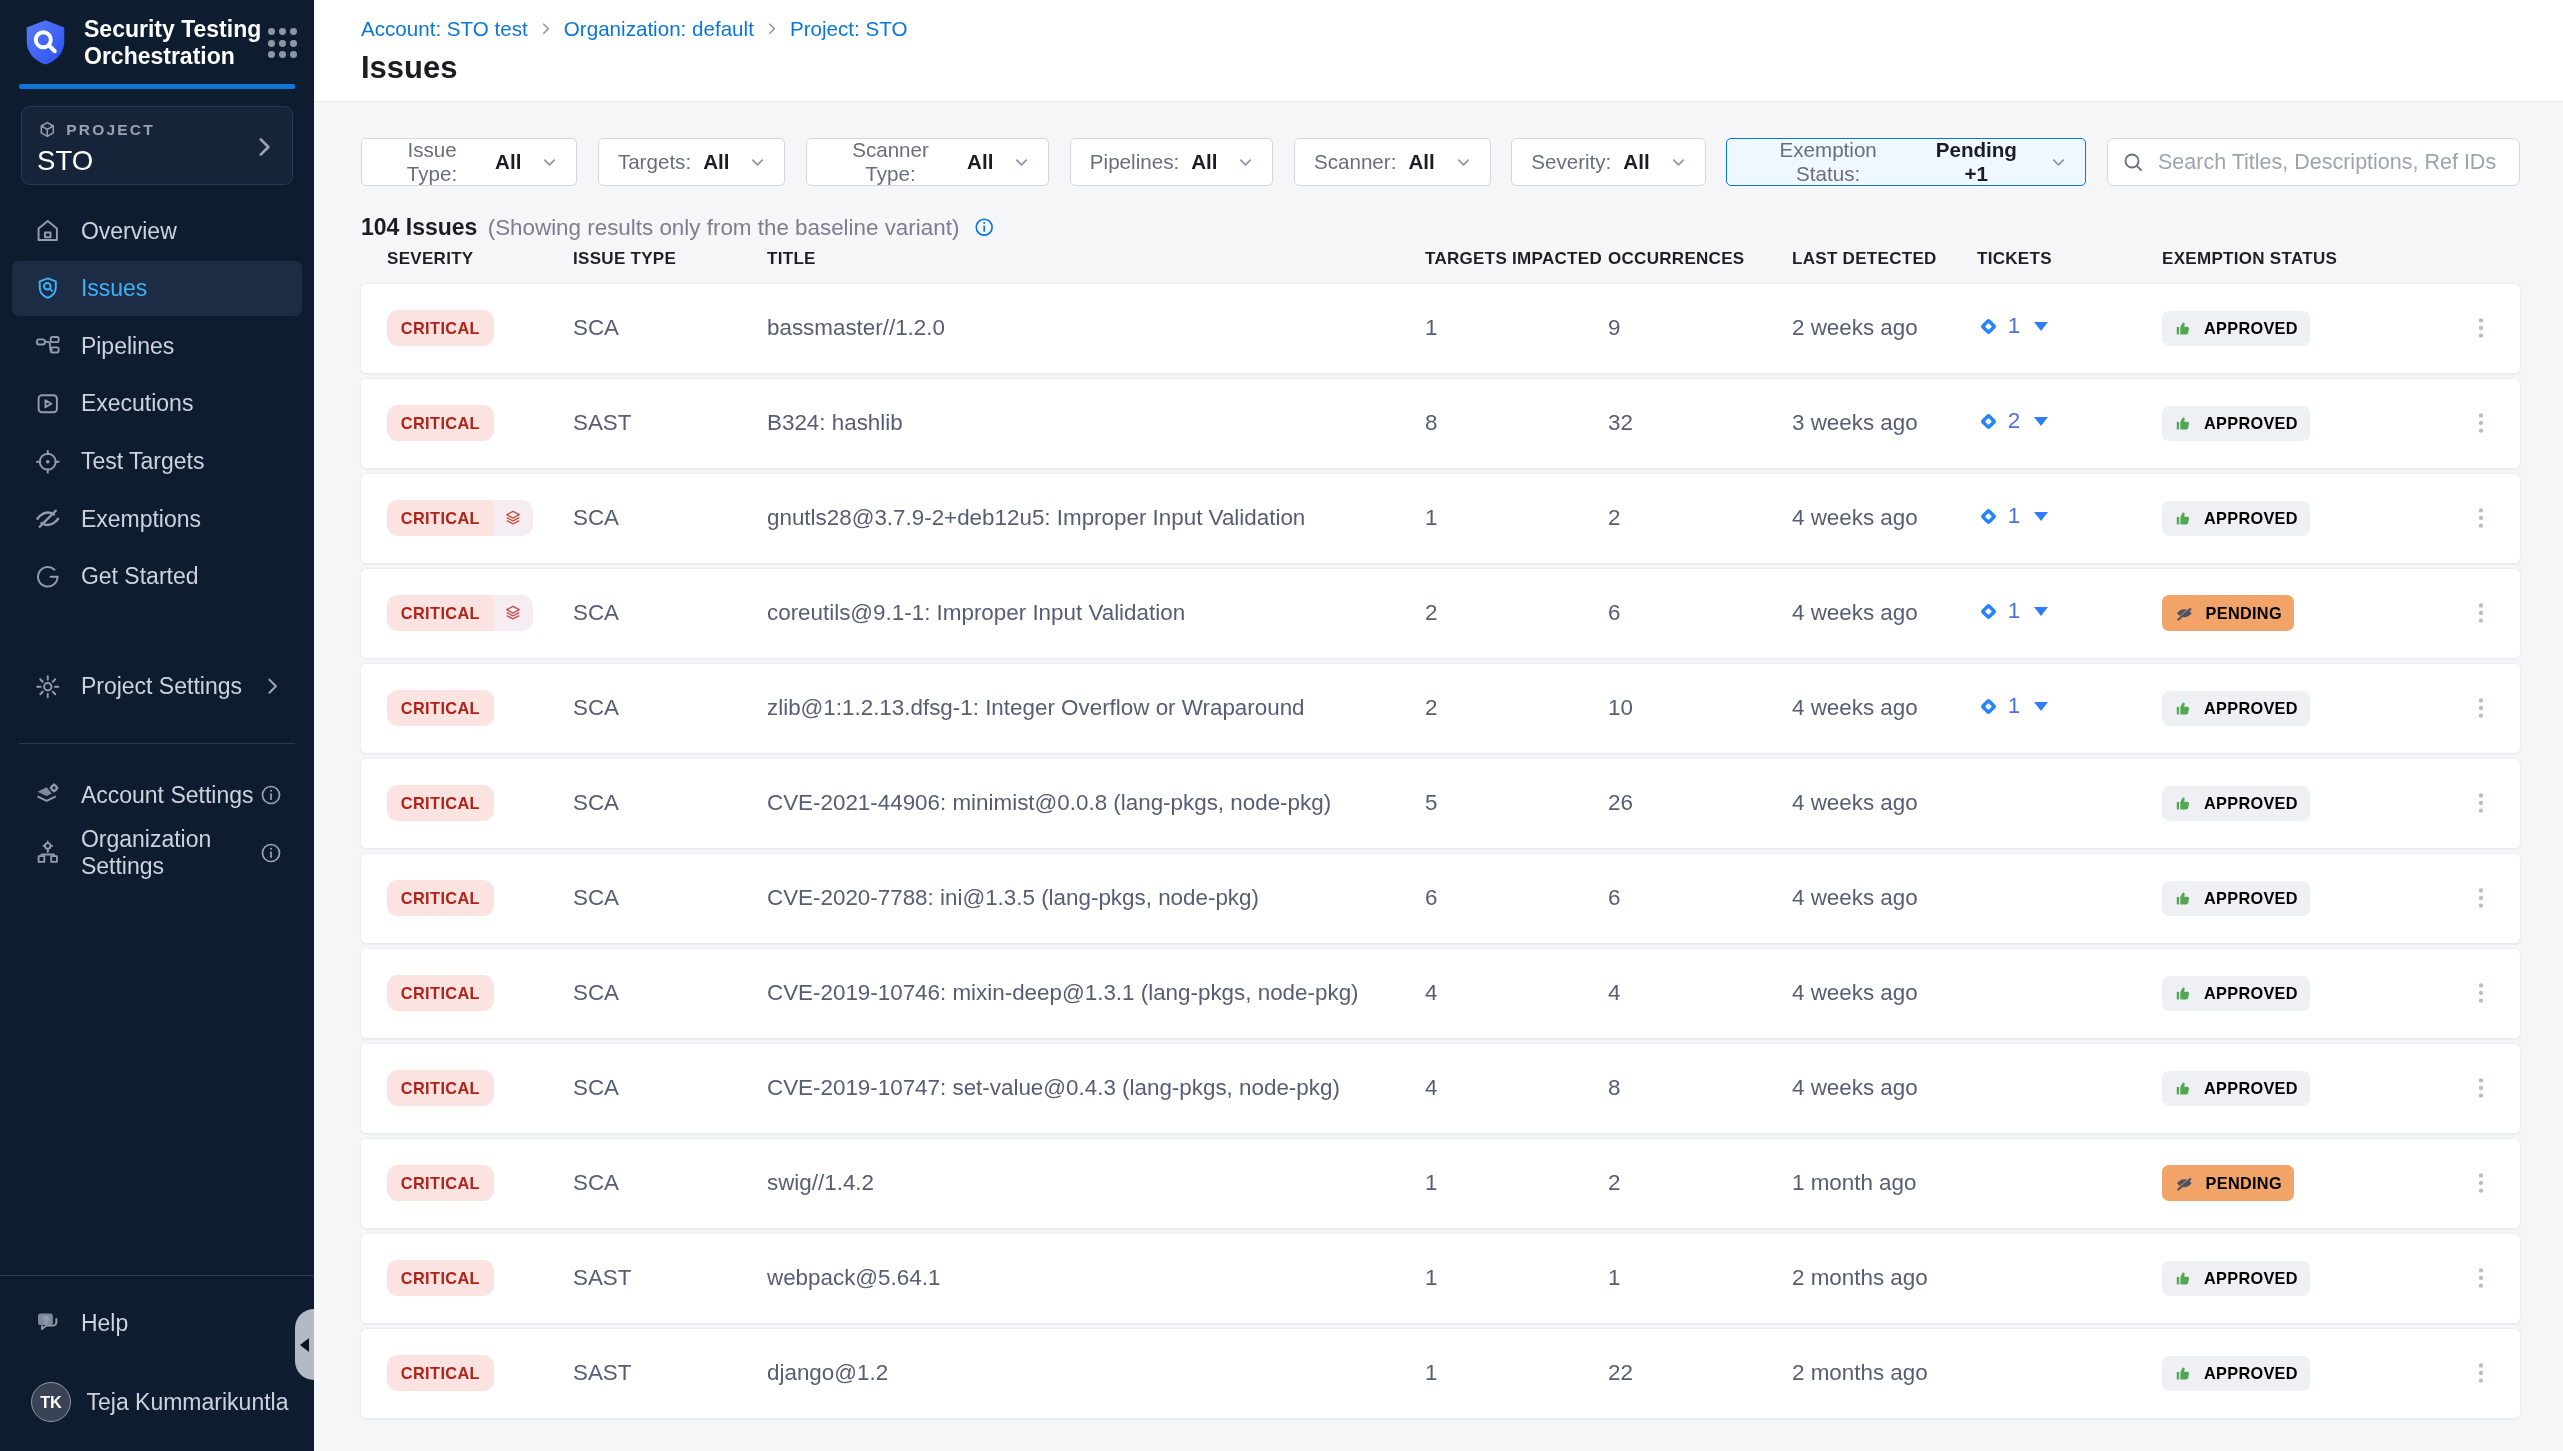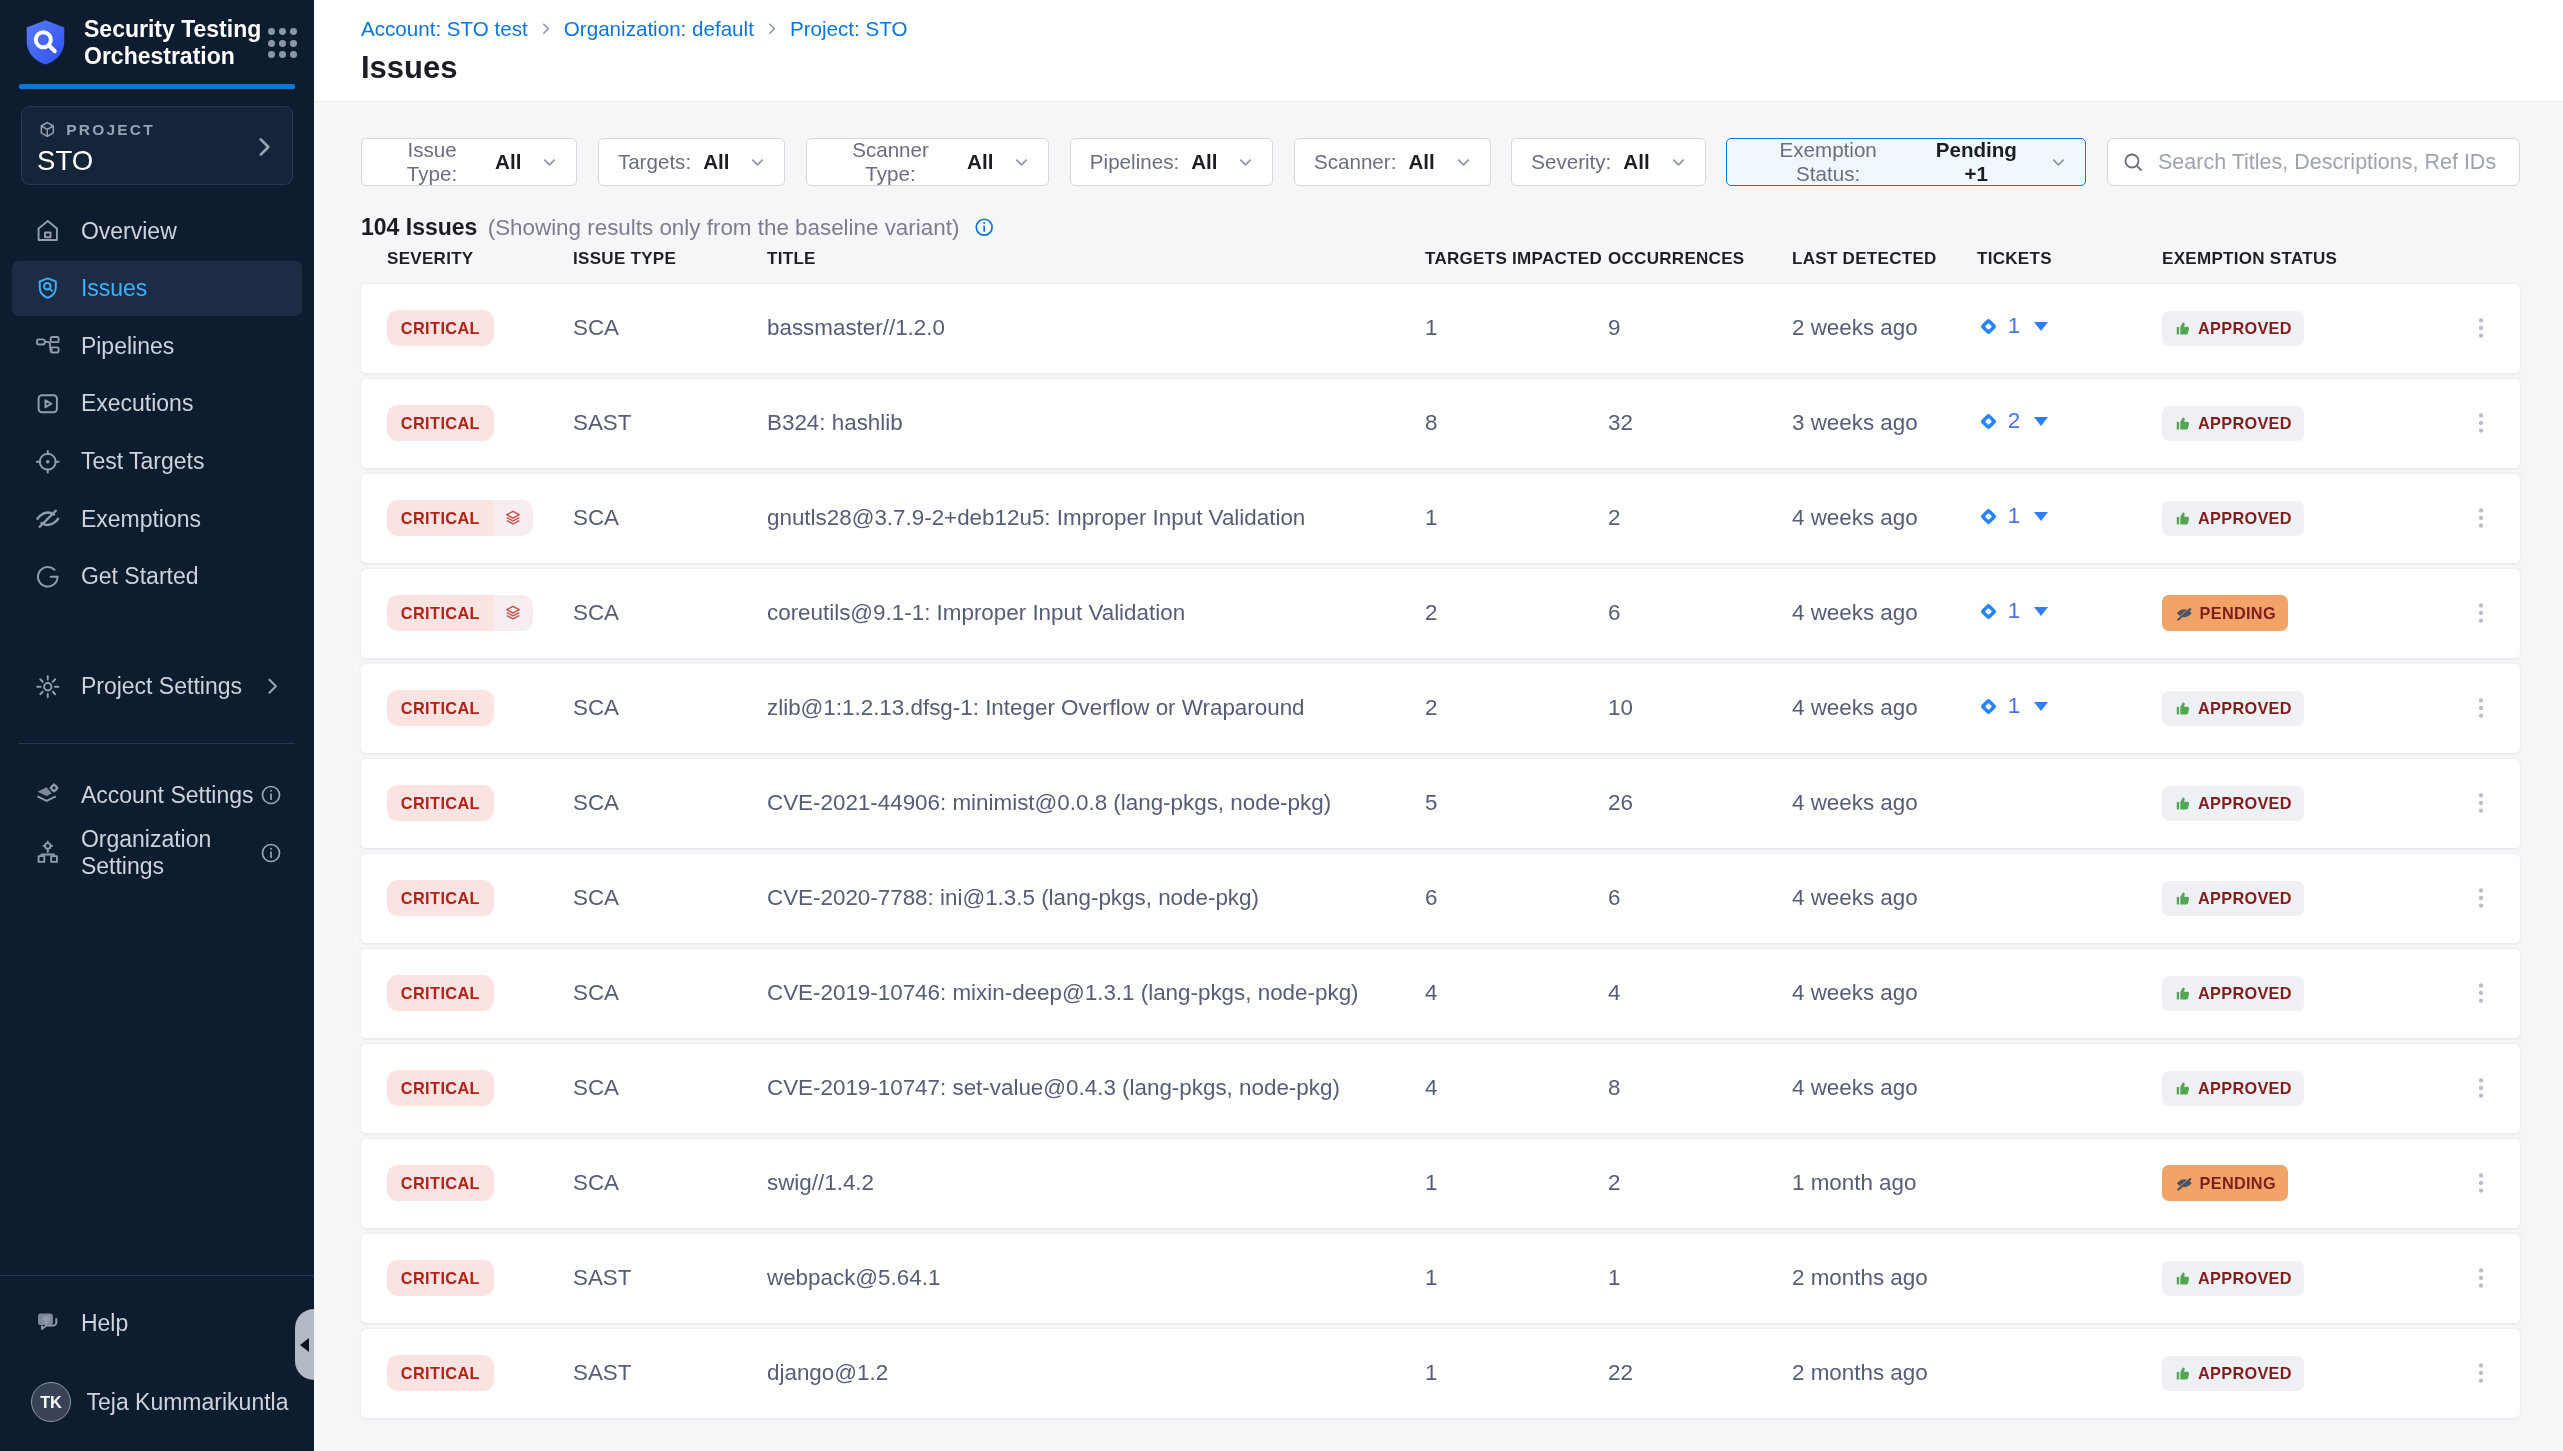--- a/index.html
+++ b/index.html
@@ -71,21 +71,21 @@
   .cell { font-size:22.4px; color:#565d74; }
 
   .sev-badge { display:inline-flex; border-radius:11px; overflow:hidden; }
   .sev-main { background:#fae3e0; color:#b02318; font-size:16.3px; font-weight:bold; letter-spacing:0.4px; padding:8.6px 13.8px; }
   .sev-variants { background:#f6edf2; color:#c2544a; display:flex; align-items:center; padding:0 9.5px; }
 
   .ticket-link { display:inline-flex; align-items:center; gap:7.7px; cursor:pointer; }
   .ticket-num { color:#4a72d8; font-size:22.4px; }
   .caret-down { width:0; height:0; border-left:7.7px solid transparent; border-right:7.7px solid transparent; border-top:9.5px solid #2f7cf6; margin-left:6px; }
 
-  .status-badge { display:inline-flex; align-items:center; gap:5px; border-radius:6.9px; padding:7.7px 12px; font-size:16.3px; font-weight:bold; color:#7f1d1d; letter-spacing:0.3px; }
+  .status-badge { display:inline-flex; align-items:center; gap:11px; border-radius:6.9px; padding:7.7px 12px; font-size:16.3px; font-weight:bold; color:#000000; letter-spacing:0.3px; }
   .status-badge.approved { background:#eef0f3; }
   .status-badge.pending { background:#f2a468; }
   .status-badge .thumb { color:#53a653; }
   .status-badge .peye { color:#4d5363; }
 
   .row-menu { color:#b9bdc7; cursor:pointer; justify-self:start; margin-left:31px; }
 </style>
 </head>
 <body>
 

